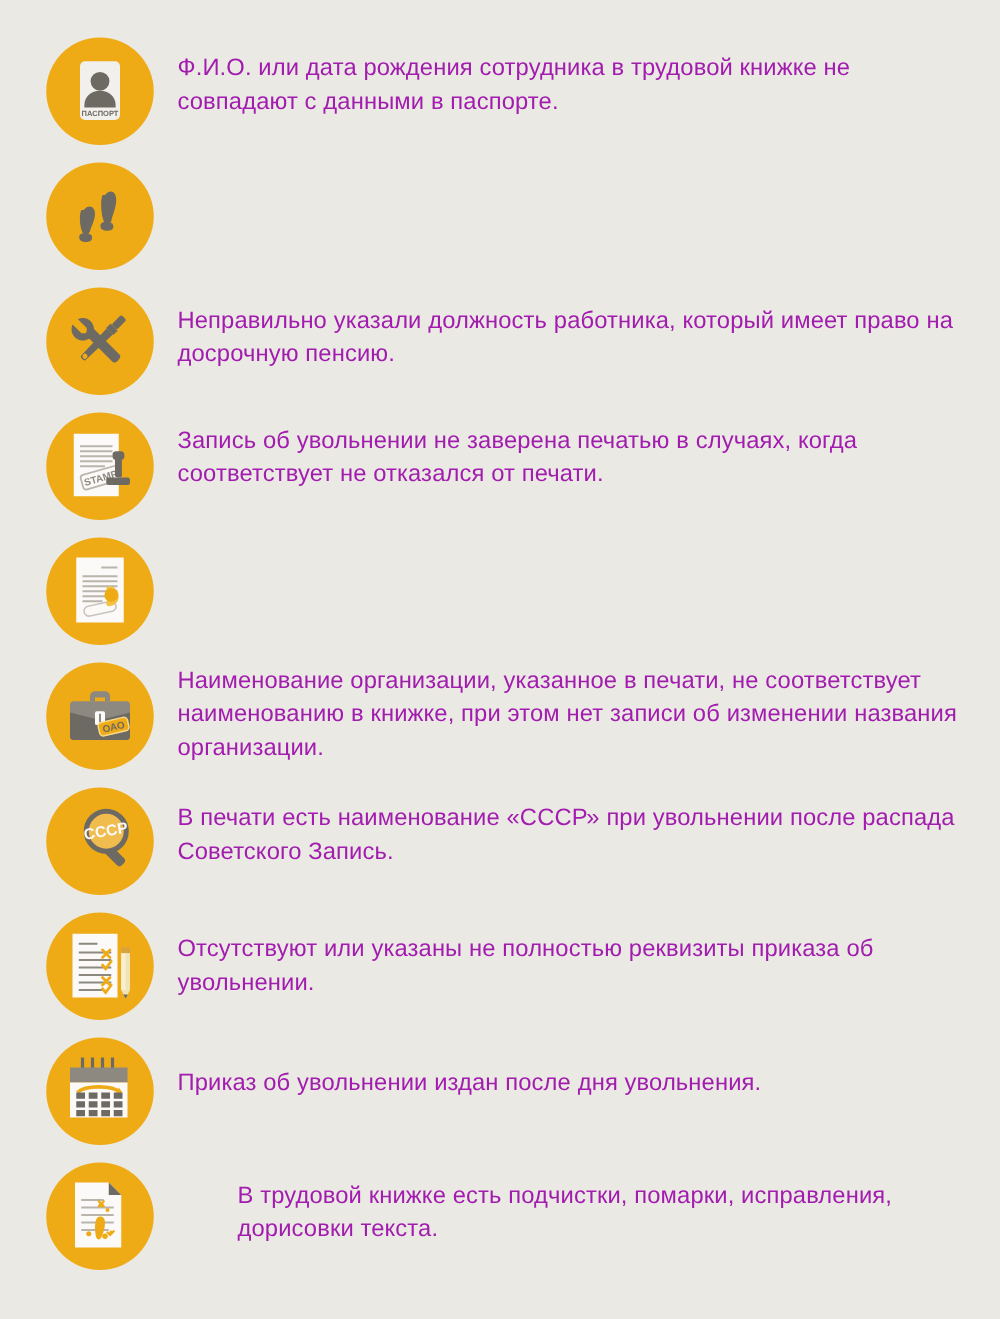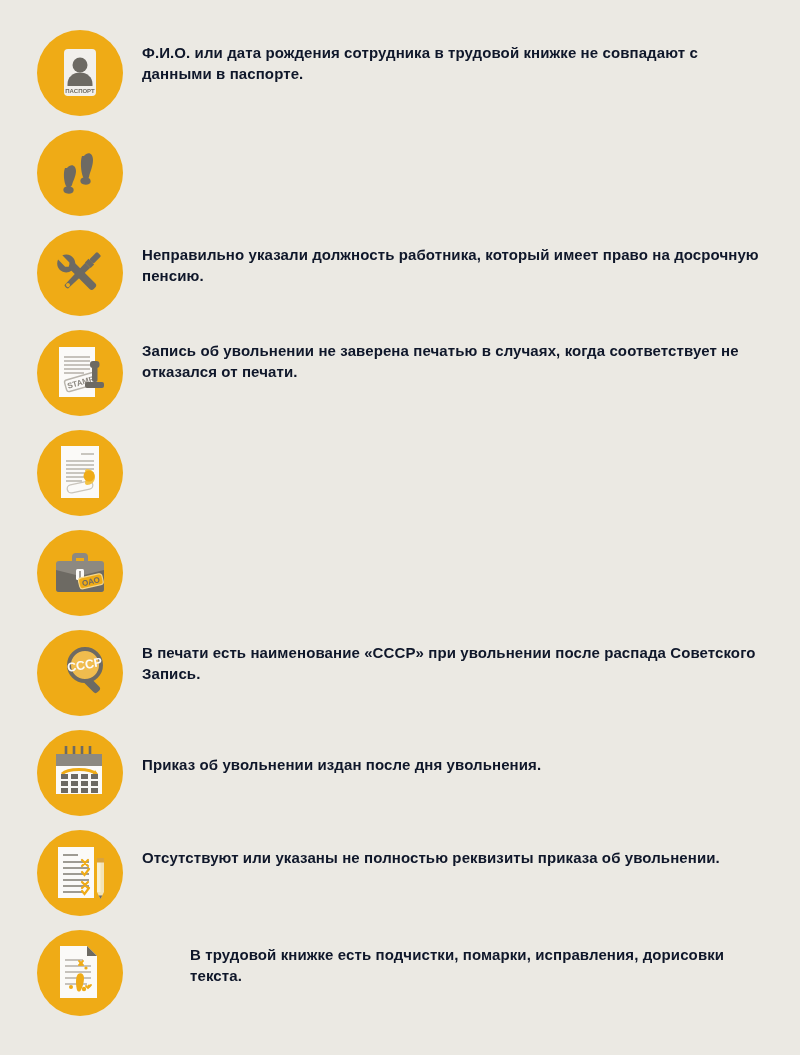--- a/index.html
+++ b/index.html
@@ -45,26 +45,26 @@
     justify-content: center;
     position: relative;
   }
   .circle svg { display: block; }
   .text-cell {
     flex: 1 1 auto;
     padding-top: 20px;
     padding-right: 14px;
   }
   .row-text {
-    font-size: 15px;
+    font-size: 19px;
     line-height: 1.42;
-    color: #0f172a;
+    color: #a21caf;
     letter-spacing: 0.1px;
     max-width: 630px;
-    font-weight: 700;
+    font-weight: 400;
   }
   
   .row-1 .text-cell { padding-top: 20px; }
   .row-2 .text-cell { padding-top: 22px; }
   .row-3 .text-cell { padding-top: 22px; }
   .row-4 .text-cell { padding-top: 18px; }
   .row-5 .text-cell { padding-top: 18px; }
   .row-6 .text-cell { padding-top: 10px; }
   .row-7 .text-cell { padding-top: 20px; }
   .row-8 .text-cell { padding-top: 25px; }
@@ -193,38 +193,76 @@
           <path d="M19 40l24 6 24-6v19a3 3 0 0 1-3 3H22a3 3 0 0 1-3-3z" fill="#6d6a63"></path>
           <rect x="39" y="39" width="8" height="11" rx="1.5" fill="#fbfaf8"></rect>
           <rect x="42.2" y="41" width="1.6" height="7" fill="#8d8981"></rect>
           <g transform="rotate(-13 53 52)">
             <rect x="42" y="46" width="24" height="11" rx="3" fill="#efab16" stroke="#f7d889" stroke-width="1.2"></rect>
             <text x="54" y="54.5" font-family="'Liberation Sans', sans-serif" font-size="8" font-weight="bold" fill="#6d6a63" text-anchor="middle">ОАО</text>
           </g>
         </svg>
       </div>
     </div>
+    <div class="text-cell">
+      <div class="row-text">Наименование организации, указанное в печати, не соответствует наименованию в книжке, при этом нет записи об изменении названия организации.</div>
+    </div>
   </div>
 
   <div class="row row-7">
     <div class="icon-cell">
       <div class="circle">
         <svg width="86" height="86" viewBox="0 0 86 86">
           <g transform="rotate(-45 43 43)">
             <rect x="39" y="47" width="8" height="22" rx="3" fill="#6d6a63"></rect>
             <rect x="38" y="44" width="10" height="6" rx="1.5" fill="#f2f0ec"></rect>
           </g>
           <circle cx="48" cy="35" r="16" fill="#f0bc4e"></circle>
           <circle cx="48" cy="35" r="16" fill="none" stroke="#6d6a63" stroke-width="4"></circle>
           <text x="48" y="39" font-family="'Liberation Sans', sans-serif" font-size="12.5" font-weight="bold" fill="#fbfaf8" text-anchor="middle" transform="rotate(-10 48 37)">СССР</text>
         </svg>
       </div>
     </div>
     <div class="text-cell">
       <div class="row-text">В печати есть наименование «СССР» при увольнении после распада Советского Запись.</div>
+    </div>
+  </div>
+
+  <div class="row row-8">
+    <div class="icon-cell">
+      <div class="circle">
+        <svg width="86" height="86" viewBox="0 0 86 86">
+          <rect x="21" y="17" width="36" height="51" fill="#fbfaf8"></rect>
+          <g stroke="#8d8981" stroke-width="1.7">
+            <line x1="26" y1="25" x2="41" y2="25"></line>
+            <line x1="26" y1="32" x2="52" y2="32"></line>
+            <line x1="26" y1="38" x2="52" y2="38"></line>
+            <line x1="26" y1="44" x2="52" y2="44"></line>
+            <line x1="26" y1="50" x2="52" y2="50"></line>
+            <line x1="26" y1="56" x2="52" y2="56"></line>
+            <line x1="26" y1="62" x2="46" y2="62"></line>
+          </g>
+          <g stroke="#efab16" stroke-width="2.2" fill="none" stroke-linecap="round">
+            <path d="M45 30l6 6M51 30l-6 6"></path>
+            <path d="M45 42l2.5 3 4.5-6"></path>
+            <path d="M45 52l6 6M51 52l-6 6"></path>
+            <path d="M45 61l2.5 3 4.5-6"></path>
+          </g>
+          <g transform="translate(2 0)">
+            <rect x="58" y="32" width="7" height="30" fill="#f2e3b6"></rect>
+            <rect x="58" y="32" width="3.5" height="30" fill="#f7efd2"></rect>
+            <path d="M58 62l3.5 7 3.5-7z" fill="#f2e3b6"></path>
+            <path d="M59.7 65.6l1.8 3.4 1.8-3.4z" fill="#6d6a63"></path>
+            <rect x="58" y="28" width="7" height="4.5" fill="#d9a23c"></rect>
+          </g>
+        </svg>
+      </div>
+    </div>
+    <div class="text-cell">
+      <div class="row-text">Отсутствуют или указаны не полностью реквизиты приказа об увольне­нии.</div>
     </div>
   </div>
 
   <div class="row row-9">
     <div class="icon-cell">
       <div class="circle">
         <svg width="86" height="86" viewBox="0 0 86 86">
           <g stroke="#6d6a63" stroke-width="2.6" fill="none">
             <line x1="29" y1="16" x2="29" y2="28"></line>
             <line x1="37" y1="16" x2="37" y2="28"></line>
@@ -250,55 +288,20 @@
             <rect x="54" y="58" width="7" height="5"></rect>
           </g>
         </svg>
       </div>
     </div>
     <div class="text-cell">
       <div class="row-text">Приказ об увольнении издан после дня увольнения.</div>
     </div>
   </div>
 
-  <div class="row row-8">
-    <div class="icon-cell">
-      <div class="circle">
-        <svg width="86" height="86" viewBox="0 0 86 86">
-          <rect x="21" y="17" width="36" height="51" fill="#fbfaf8"></rect>
-          <g stroke="#8d8981" stroke-width="1.7">
-            <line x1="26" y1="25" x2="41" y2="25"></line>
-            <line x1="26" y1="32" x2="52" y2="32"></line>
-            <line x1="26" y1="38" x2="52" y2="38"></line>
-            <line x1="26" y1="44" x2="52" y2="44"></line>
-            <line x1="26" y1="50" x2="52" y2="50"></line>
-            <line x1="26" y1="56" x2="52" y2="56"></line>
-            <line x1="26" y1="62" x2="46" y2="62"></line>
-          </g>
-          <g stroke="#efab16" stroke-width="2.2" fill="none" stroke-linecap="round">
-            <path d="M45 30l6 6M51 30l-6 6"></path>
-            <path d="M45 42l2.5 3 4.5-6"></path>
-            <path d="M45 52l6 6M51 52l-6 6"></path>
-            <path d="M45 61l2.5 3 4.5-6"></path>
-          </g>
-          <g transform="translate(2 0)">
-            <rect x="58" y="32" width="7" height="30" fill="#f2e3b6"></rect>
-            <rect x="58" y="32" width="3.5" height="30" fill="#f7efd2"></rect>
-            <path d="M58 62l3.5 7 3.5-7z" fill="#f2e3b6"></path>
-            <path d="M59.7 65.6l1.8 3.4 1.8-3.4z" fill="#6d6a63"></path>
-            <rect x="58" y="28" width="7" height="4.5" fill="#d9a23c"></rect>
-          </g>
-        </svg>
-      </div>
-    </div>
-    <div class="text-cell">
-      <div class="row-text">Отсутствуют или указаны не полностью реквизиты приказа об увольне­нии.</div>
-    </div>
-  </div>
-
   <div class="row row-10">
     <div class="icon-cell">
       <div class="circle">
         <svg width="86" height="86" viewBox="0 0 86 86">
           <path d="M23 16h27l10 10v42H23z" fill="#fbfaf8"></path>
           <path d="M50 16l10 10H50z" fill="#6d6a63"></path>
           <g stroke="#b9b5ad" stroke-width="1.6">
             <line x1="28" y1="30" x2="46" y2="30"></line>
             <line x1="28" y1="36" x2="54" y2="36"></line>
             <line x1="28" y1="42" x2="54" y2="42"></line>

